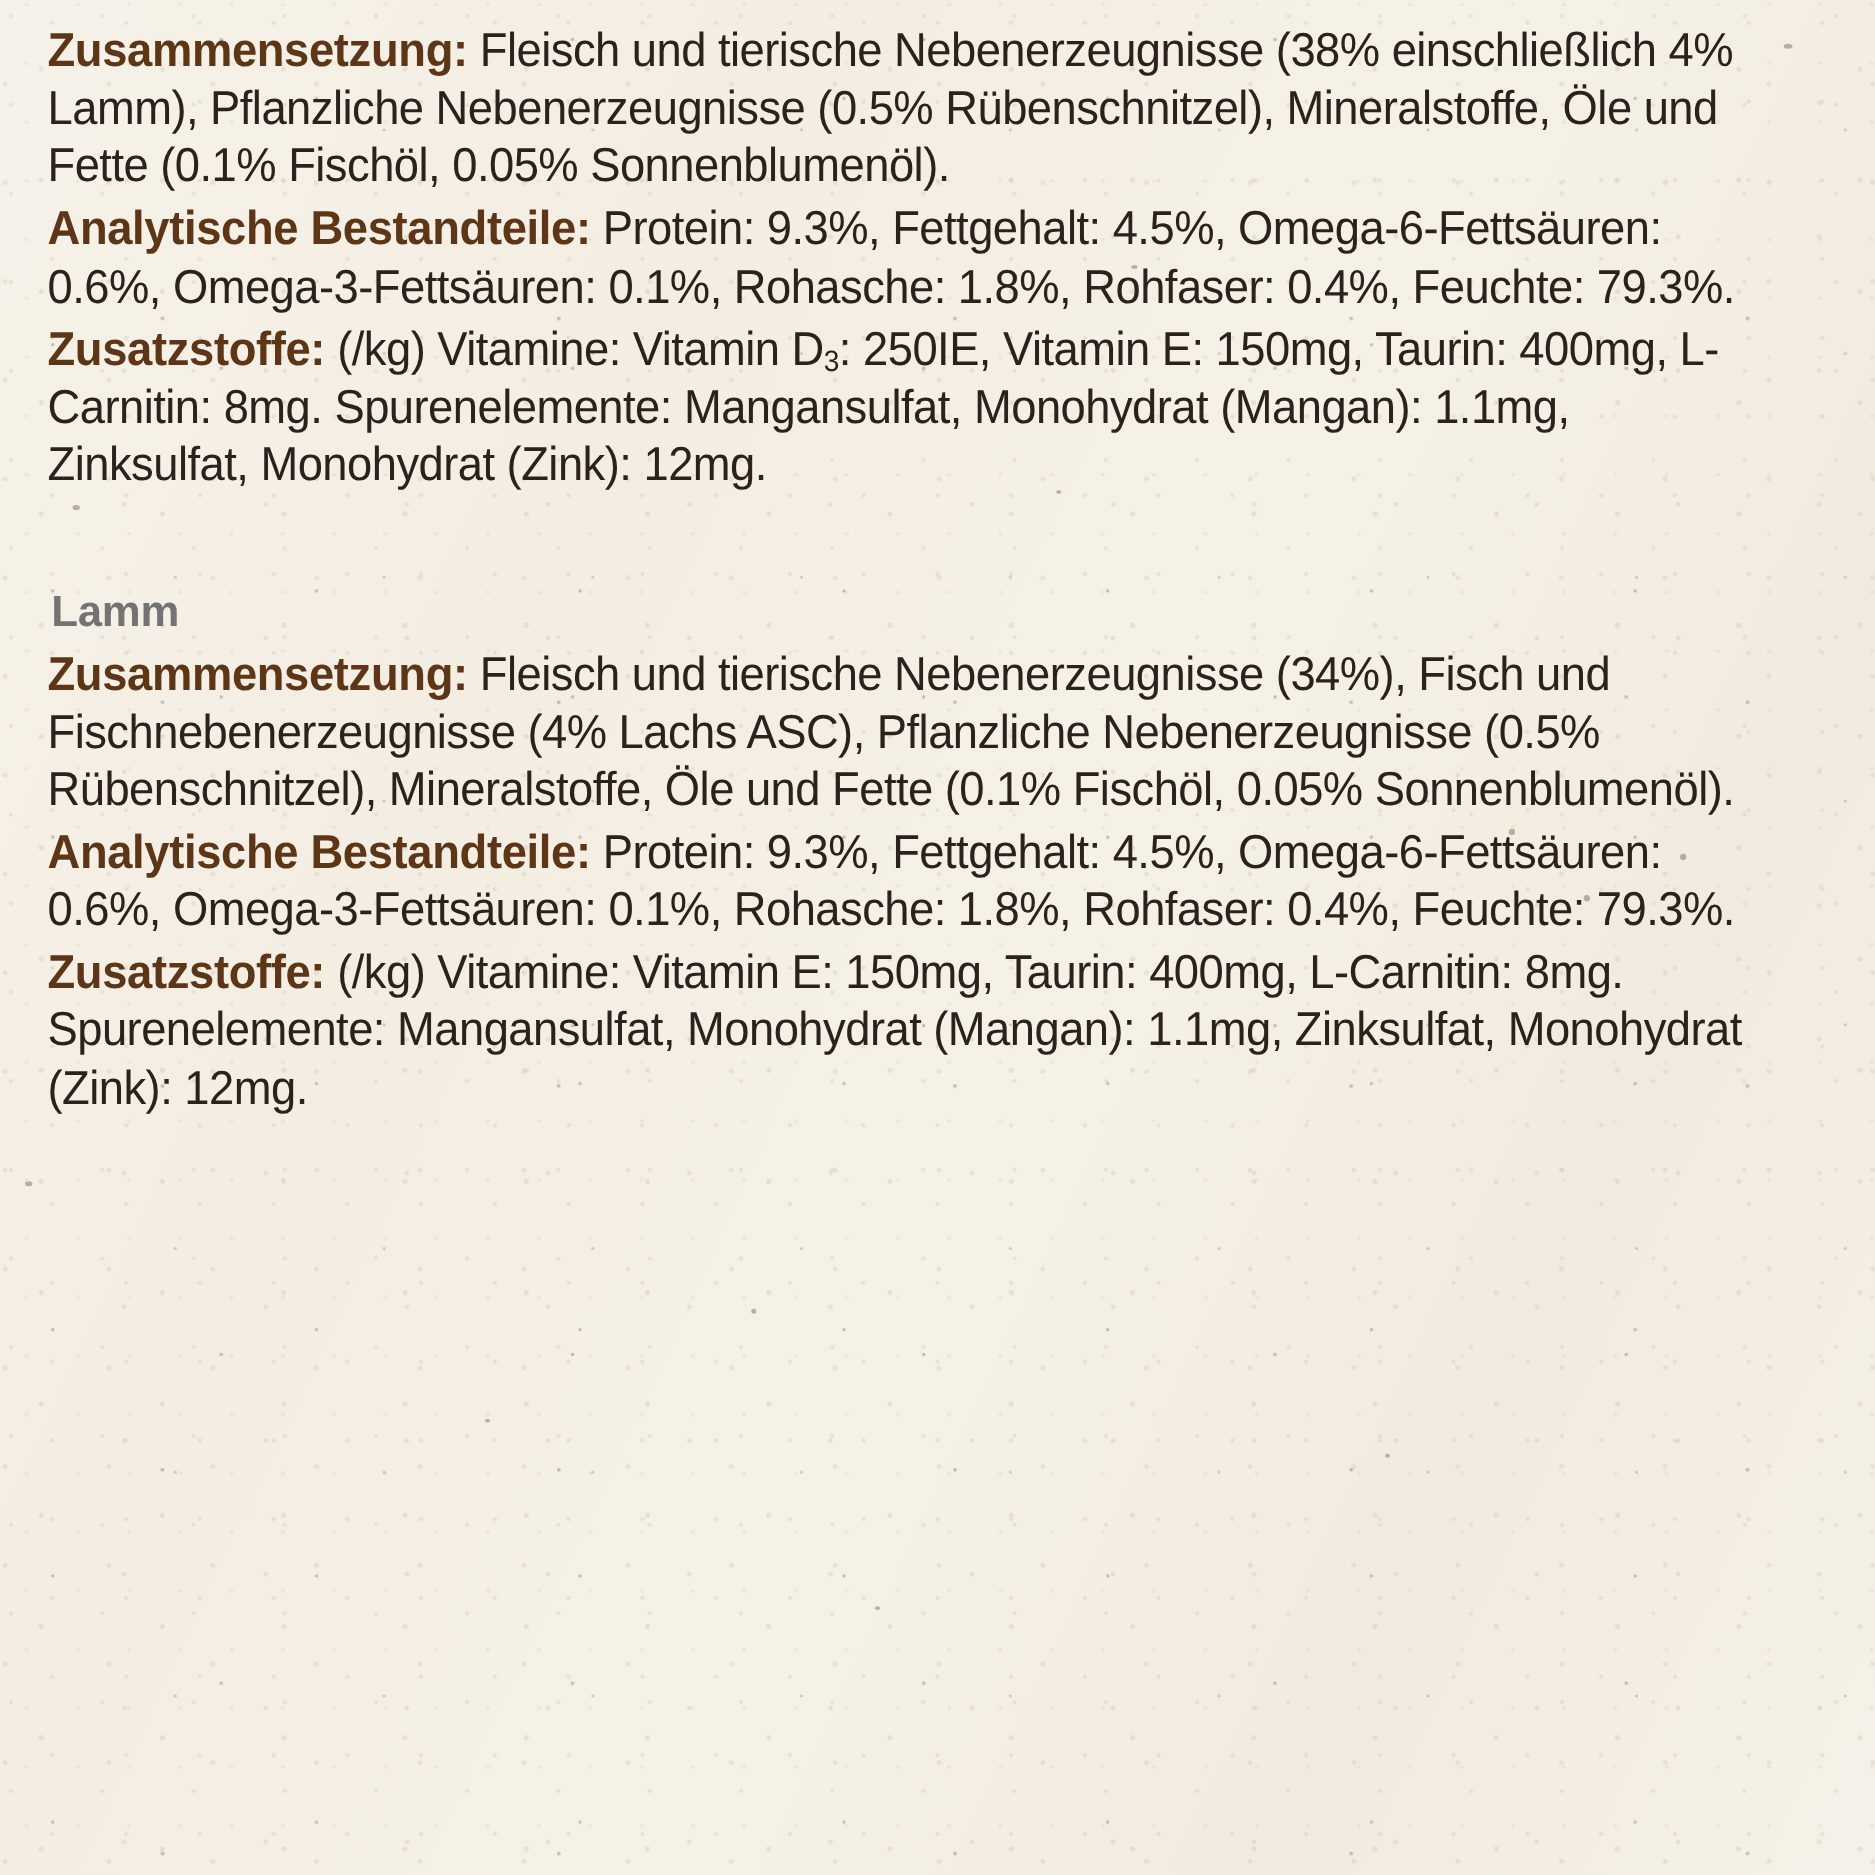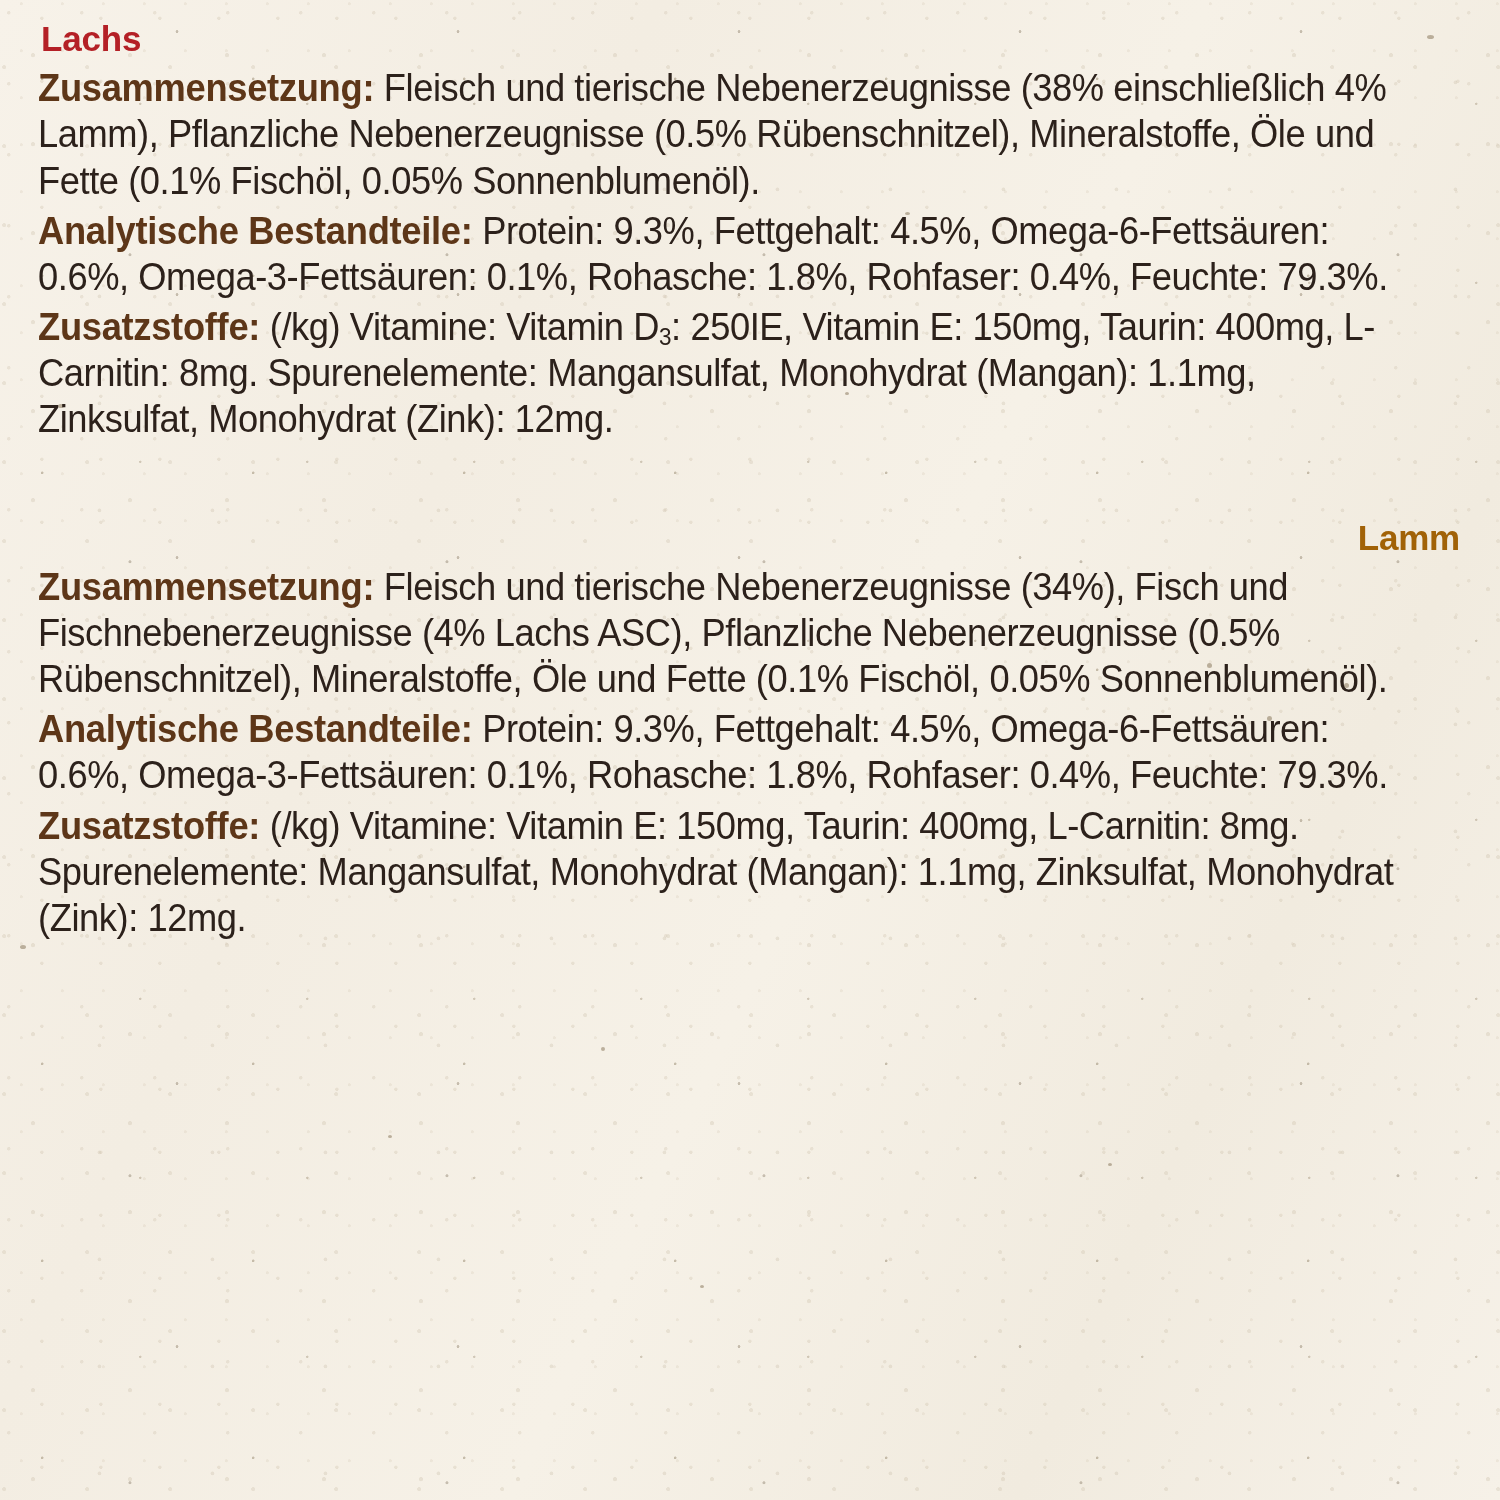--- a/index.html
+++ b/index.html
@@ -66,21 +66,21 @@
   .block + .block { margin-top: 74px; }
 
   .variant-title {
     font-size: 35px;
     font-weight: 700;
     line-height: 1.18;
     letter-spacing: -0.2px;
     margin: 0 0 6px 3px;
   }
   .variant-title.red   { color: #b42026; }
-  .variant-title.green { color: #a16207; text-align: right; }
+  .variant-title.green { color: #737373; }
 
   .para {
     font-size: 38px;
     line-height: 1.215;
     color: #2c211b;
     letter-spacing: -0.45px;
     margin: 0;
     padding: 0;
     max-width: 1425px;
     font-stretch: semi-condensed;
@@ -115,21 +115,20 @@
   <span class="fleck" style="left:601px;  top:1047px; width:4px;  height:4px;"></span>
   <span class="fleck" style="left:388px;  top:1135px; width:4px;  height:3px;"></span>
   <span class="fleck" style="left:845px;  top:392px;  width:4px;  height:3px;"></span>
   <span class="fleck" style="left:1108px; top:1163px; width:4px;  height:3px;"></span>
   <span class="fleck" style="left:700px;  top:1285px; width:4px;  height:3px;"></span>
 </div>
 
 <div id="sheet">
 
   <section class="block">
-    <h2 class="variant-title red">Lachs</h2>
 
     <p class="para">
       <span class="lbl">Zusammensetzung:</span><span> Fleisch und tierische Nebenerzeugnisse (38% einschließlich 4% Lamm), Pflanzliche Nebenerzeugnisse (0.5% Rübenschnitzel), Mineralstoffe, Öle und Fette (0.1% Fischöl, 0.05% Sonnenblumenöl).</span>
     </p>
 
     <p class="para">
       <span class="lbl">Analytische Bestandteile:</span><span> Protein: 9.3%, Fettgehalt: 4.5%, Omega-6-Fettsäuren: 0.6%, Omega-3-Fettsäuren: 0.1%, Rohasche: 1.8%, Rohfaser: 0.4%, Feuchte: 79.3%.</span>
     </p>
 
     <p class="para">

